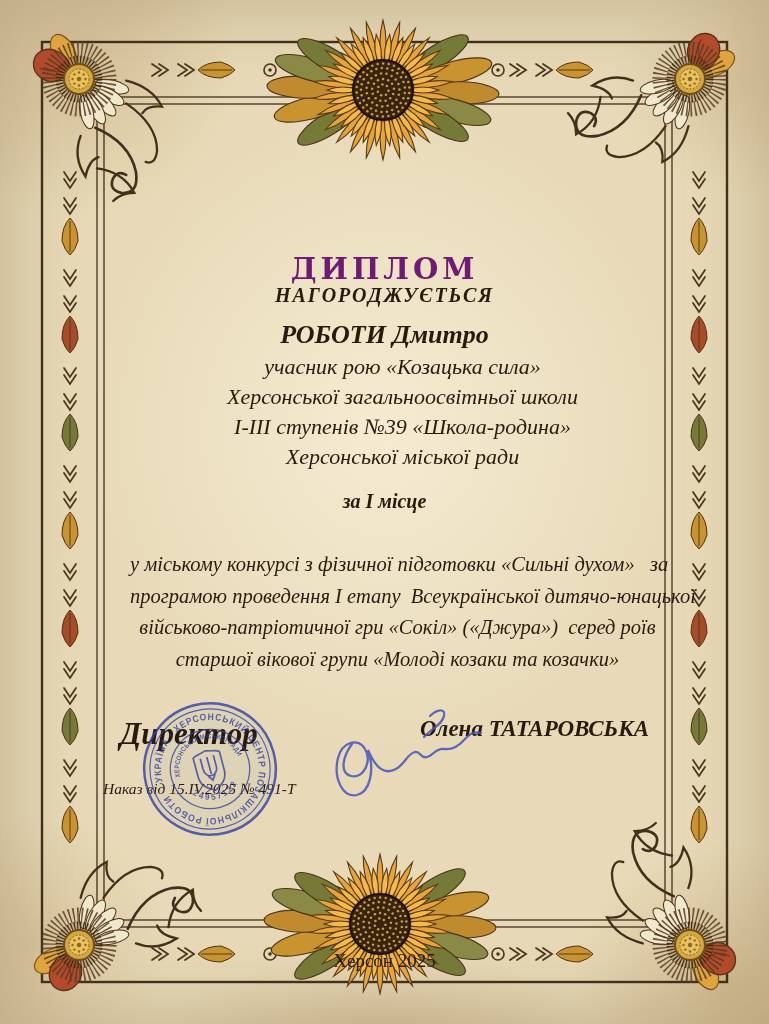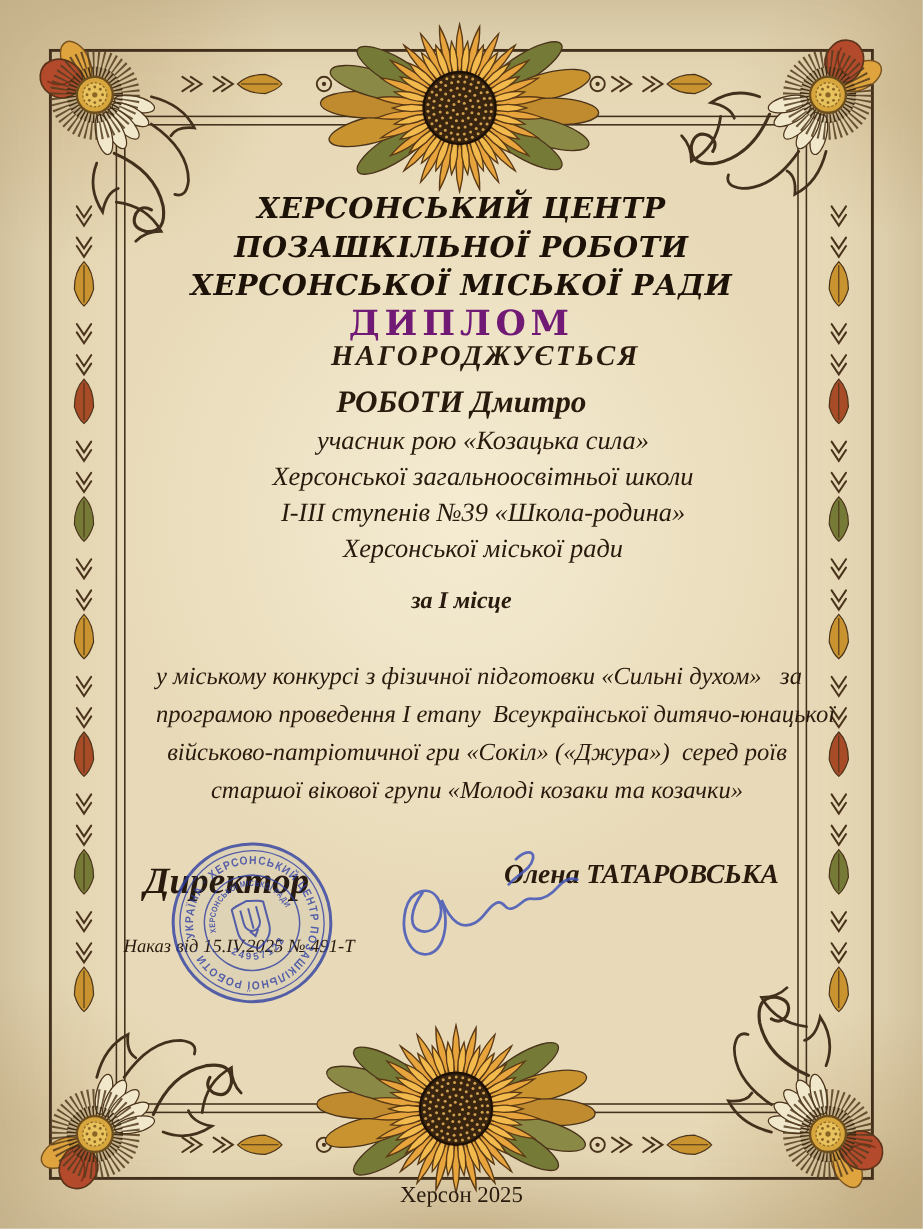--- a/index.html
+++ b/index.html
@@ -16,31 +16,31 @@
       radial-gradient(ellipse 40% 10% at 50% 100%, rgba(160,124,70,.18), rgba(160,124,70,0) 70%);
     box-shadow:inset 0 0 90px rgba(110,82,38,.35);}
   .deco-svg{position:absolute;left:0;top:0;width:769px;height:1024px;z-index:1;}
   .textlayer{position:absolute;inset:0;z-index:2;color:#281a0c;}
   .ink{position:absolute;z-index:3;pointer-events:none;}
   .ct{position:absolute;left:104px;width:561px;text-align:center;}
   .orgline{font-family:"DejaVu Serif",serif;font-style:italic;font-weight:bold;
            font-size:24px;line-height:32px;letter-spacing:.5px;color:#1d1208;}
   .doctitle{font-family:"DejaVu Serif",serif;font-weight:bold;
             font-size:29px;letter-spacing:4px;color:#701a75;}
-  .awardlbl{font-weight:bold;font-style:italic;font-size:24px;letter-spacing:2px;padding-left:20px;}
+  .awardlbl{font-weight:bold;font-style:italic;font-size:20px;letter-spacing:2px;}
   .recname{font-weight:bold;font-style:italic;font-size:26px;}
   .recline{font-style:italic;font-size:22px;line-height:30px;margin-left:36px;}
   .place{font-weight:bold;font-style:italic;font-size:20px;}
   .desc{font-style:italic;font-size:20.5px;line-height:31.5px;}
   .desc div{white-space:pre;padding-left:26px;}
   .role{position:absolute;left:120px;top:716px;font-weight:bold;font-style:italic;font-size:31px;}
   .signame{position:absolute;left:420px;top:716px;width:245px;text-align:left;
            font-weight:bold;font-style:italic;font-size:23px;}
   .order{position:absolute;left:103px;top:780px;font-style:italic;font-size:15.5px;}
-  .footer{position:absolute;left:104px;top:986px;width:561px;text-align:center;font-size:19px;}
+  .footer{position:absolute;left:104px;top:950px;width:561px;text-align:center;font-size:19px;}
   .stamp-svg{left:137px;top:696px;width:146px;height:146px;transform:rotate(-15deg);}
   .sig-svg{left:0;top:0;width:769px;height:1024px;}
 </style>
 </head>
 <body>
 
 <div class="page"></div>
 
 <svg id="deco" class="deco-svg" viewBox="0 0 769 1024">
     <g fill="none" stroke="#43301c">
@@ -690,25 +690,20 @@
       <circle cx="26.338022873853387" cy="2.9255001446549036" r="1.25" fill="#d8a851" opacity="0.92"></circle>
       <circle cx="25.154228200568973" cy="8.337553815940304" r="1.25" fill="#d8a851" opacity="0.92"></circle>
       <circle cx="22.871073051540947" cy="13.38521637744708" r="1.25" fill="#d8a851" opacity="0.92"></circle>
       <circle cx="19.58834226257577" cy="17.847880753865095" r="1.25" fill="#d8a851" opacity="0.92"></circle>
       <circle cx="15.449506921441383" cy="21.530507097705215" r="1.25" fill="#d8a851" opacity="0.92"></circle>
       <circle cx="10.635453992880526" cy="24.272146966540095" r="1.25" fill="#d8a851" opacity="0.92"></circle>
     </g>
   </svg>
 
 <div class="textlayer">
-  <div class="ct" style="top:158px">
-    <div class="orgline">ХЕРСОНСЬКИЙ ЦЕНТР</div>
-    <div class="orgline">ПОЗАШКІЛЬНОЇ РОБОТИ</div>
-    <div class="orgline">ХЕРСОНСЬКОЇ МІСЬКОЇ РАДИ</div>
-  </div>
   <div class="ct doctitle" style="top:252px">ДИПЛОМ</div>
   <div class="ct awardlbl" style="top:284px">НАГОРОДЖУЄТЬСЯ</div>
   <div class="ct recname" style="top:320px">РОБОТИ Дмитро</div>
   <div class="ct" style="top:352px">
     <div class="recline">учасник рою «Козацька сила»</div>
     <div class="recline">Херсонської загальноосвітньої школи</div>
     <div class="recline">І-ІІІ ступенів №39 «Школа-родина»</div>
     <div class="recline">Херсонської міської ради</div>
   </div>
   <div class="ct place" style="top:490px">за І місце</div>

